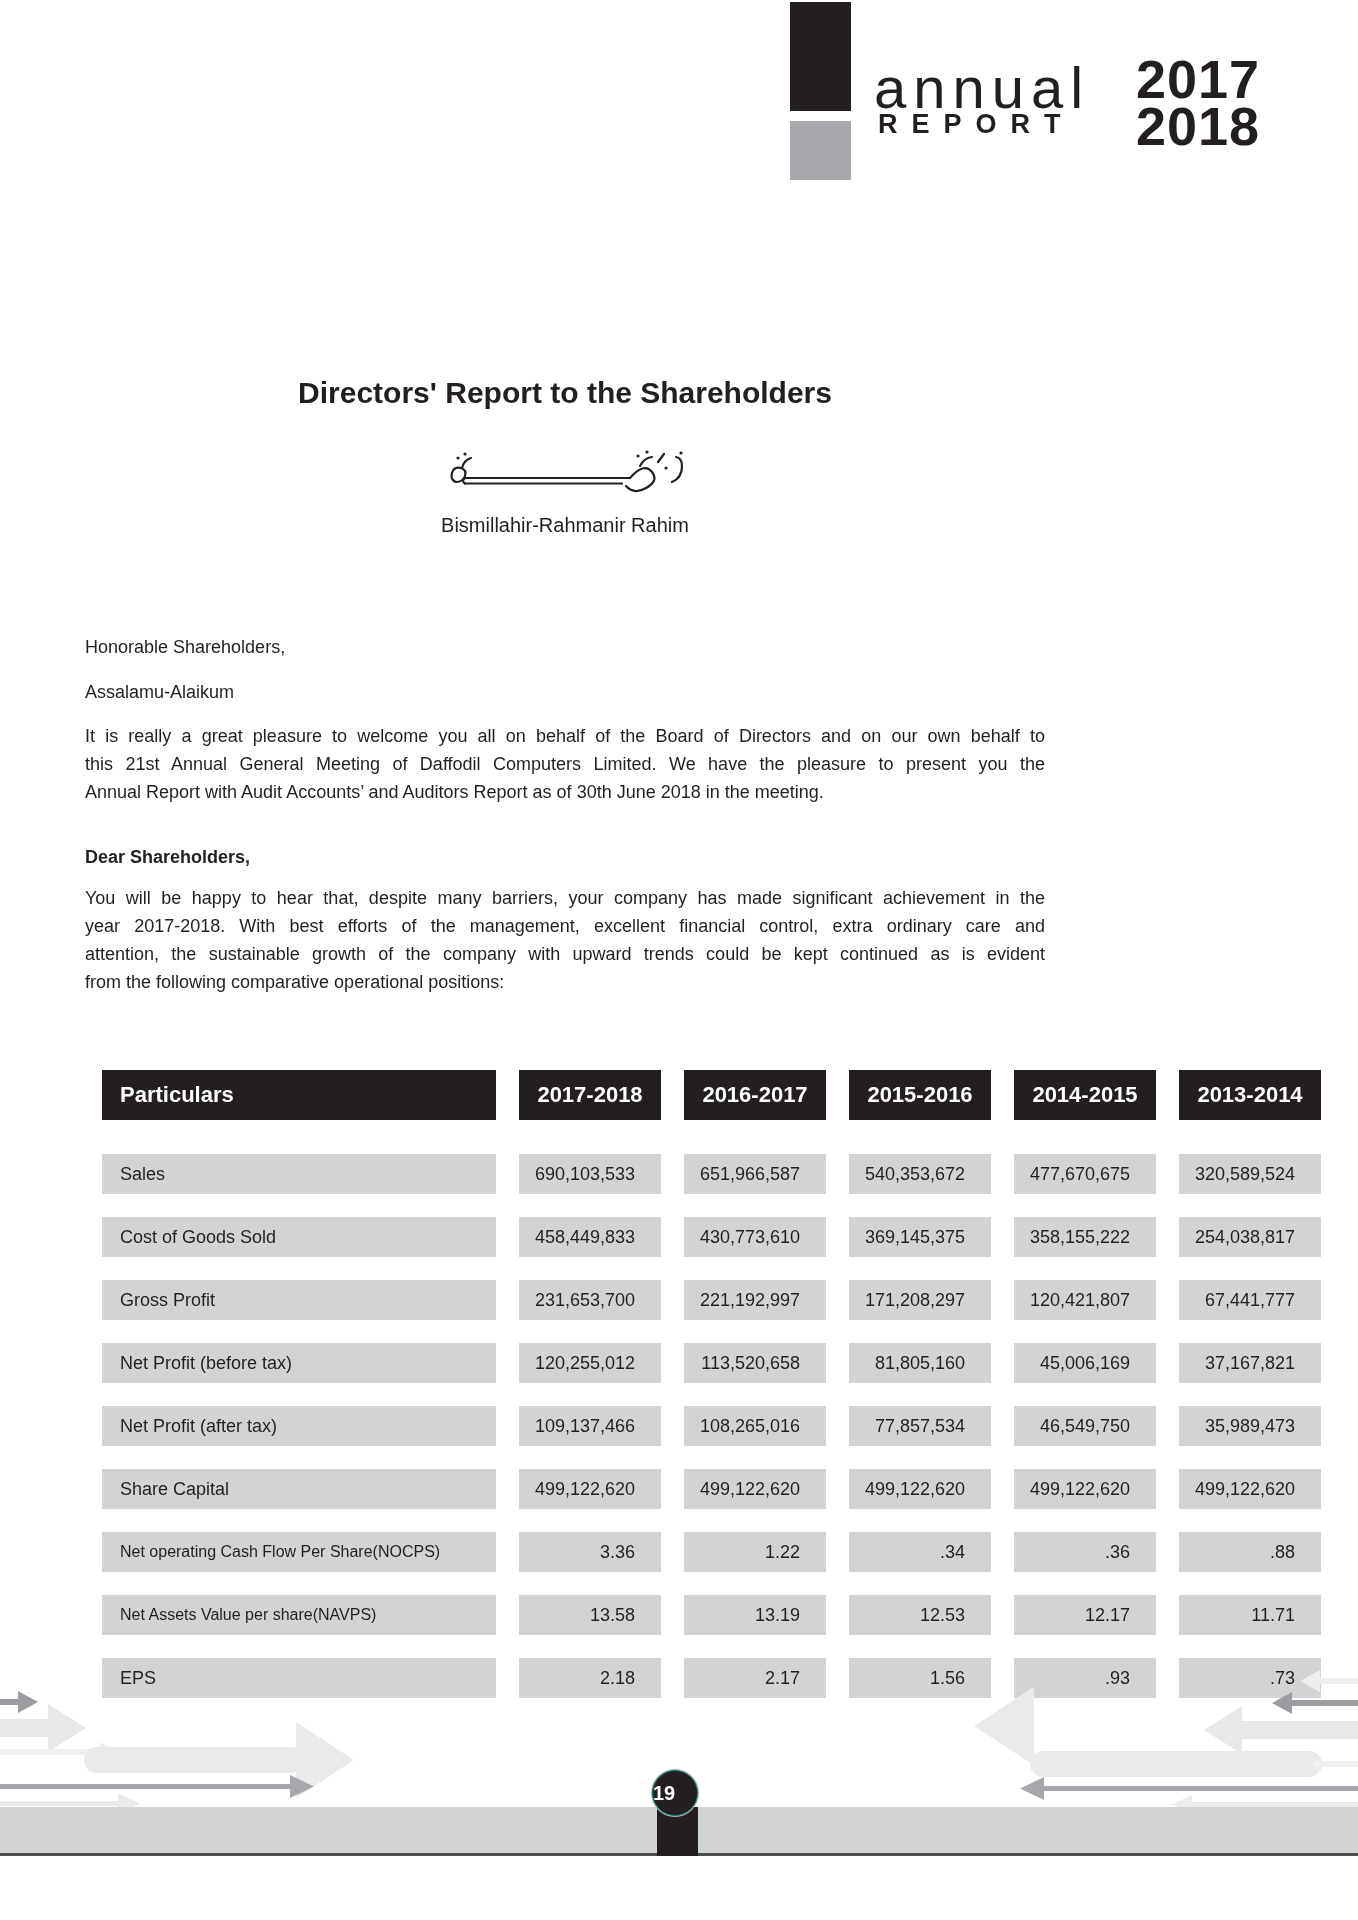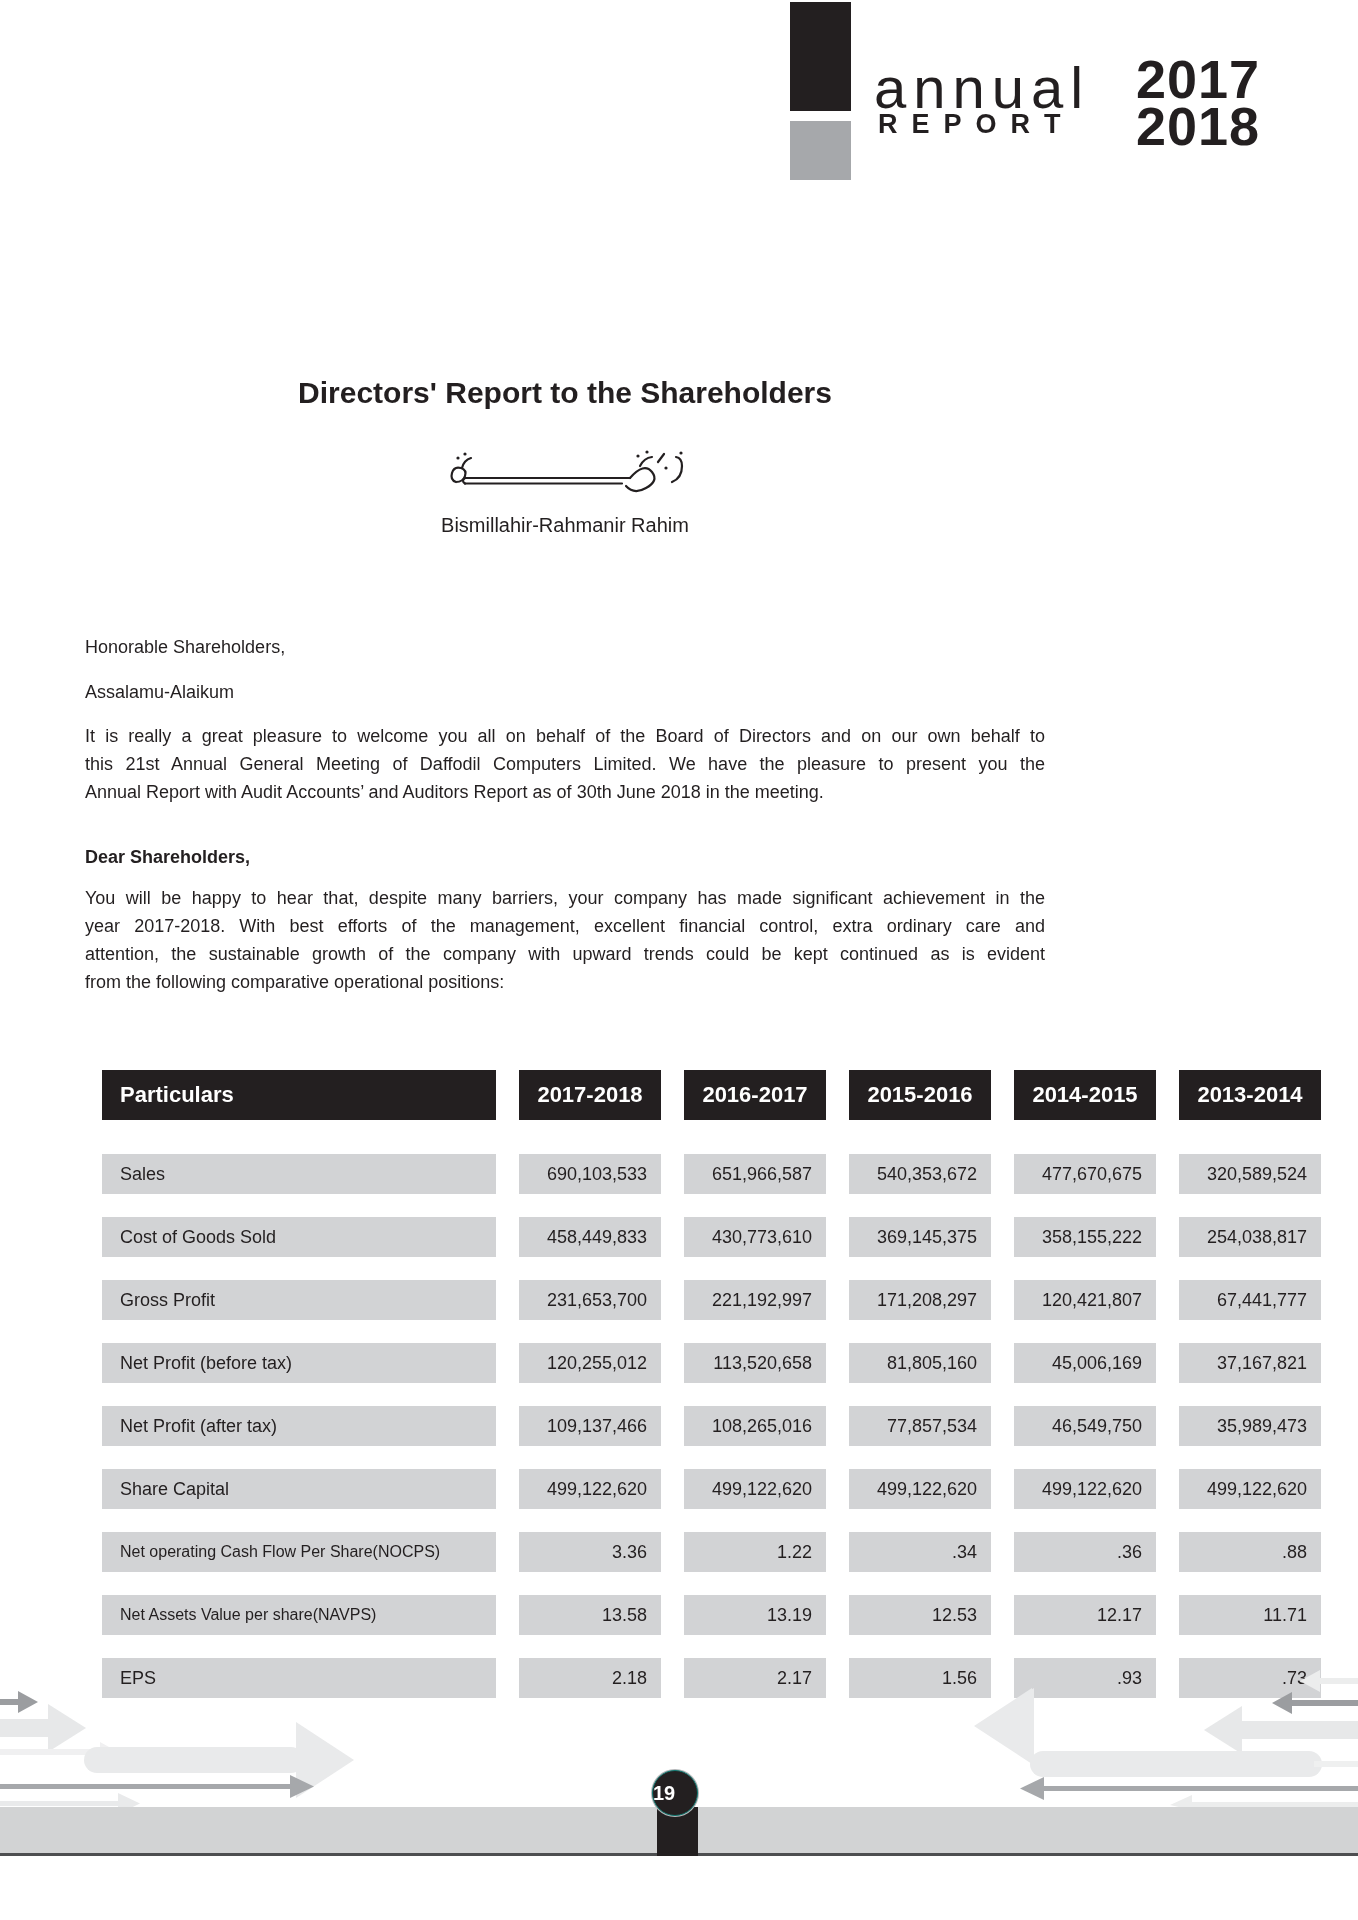--- a/index.html
+++ b/index.html
@@ -38,21 +38,21 @@
   .tbl-head{top:1070px;}
   .tbl-body{top:1144px;margin-top:10px;}
   .hcell{background:#231f20;color:#ffffff;font-weight:700;height:50px;line-height:50px;
     font-size:22px;}
   .hcell.first{padding-left:18px;}
   .hcell.year{text-align:center;}
   .trow{display:contents;}
   .cell{background:#d2d3d5;height:40px;line-height:40px;font-size:18px;color:#231f20;}
   .cell.label{padding-left:18px;}
   .cell.label.small{font-size:16px;}
-  .cell.num{text-align:right;padding-right:14px;}
+  .cell.num{text-align:right;padding-right:26px;}
   
   .arrows{position:absolute;}
   .arrows-left{left:0;top:1680px;}
   .arrows-right{left:938px;top:1648px;}
   .foot-band{position:absolute;left:0;top:1807px;width:1358px;height:46px;background:#d2d3d4;
     border-bottom:3px solid #4d4e50;}
   .foot-tab{position:absolute;left:657px;top:1807px;width:41px;height:49px;background:#231f20;}
   .page-circle{position:absolute;left:652px;top:1770px;width:44px;height:44px;background:#231f20;
     border:1px solid #0f766e;border-radius:50%;box-shadow:0 0 0 1px #b5b7b9;
     color:#ffffff;font-size:20px;font-weight:700;line-height:44px;}

